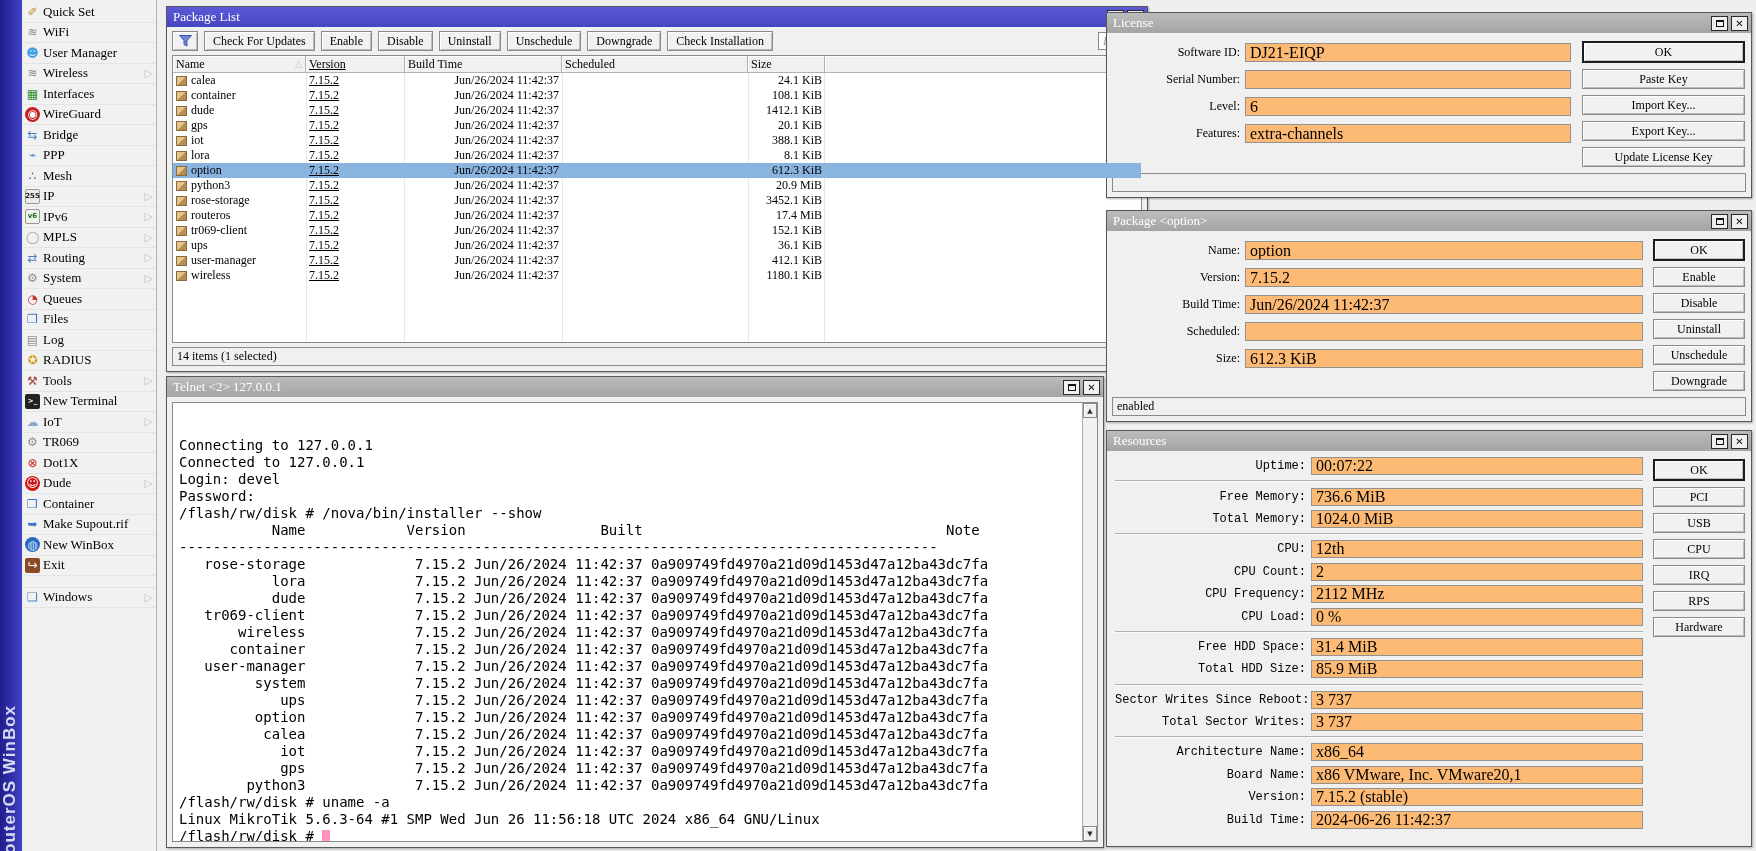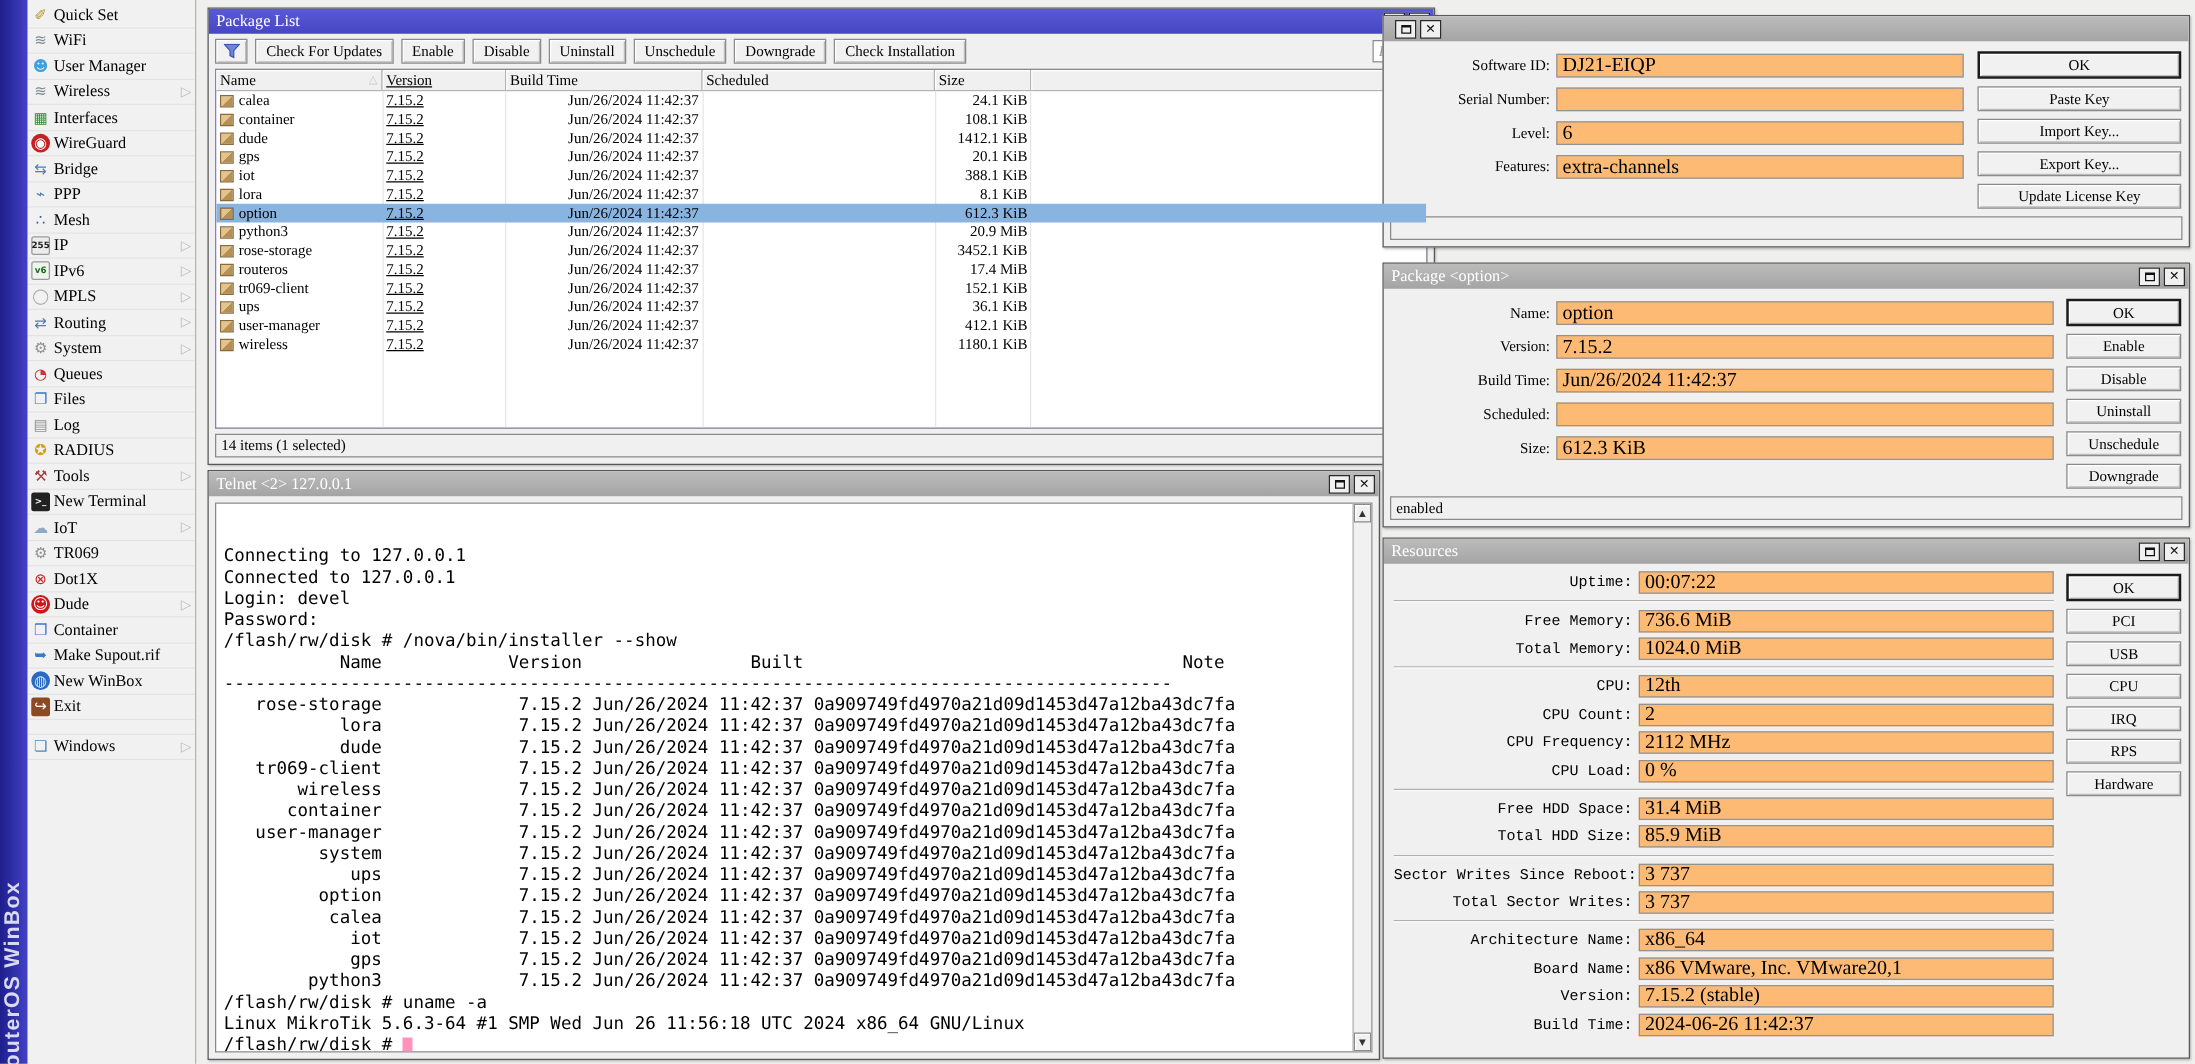--- a/index.html
+++ b/index.html
@@ -36,21 +36,21 @@
     font-family:inherit;font-size:12px;height:20px;padding:0 8px;cursor:default;color:#000;
     display:inline-flex;align-items:center;justify-content:center;white-space:nowrap;}
   .btn.default{border:2px solid #1c1c1c;height:22px;}
   
   .toolbar{height:28px;flex:none;display:flex;align-items:center;gap:6px;padding:0 5px;position:relative;}
   .filter-btn{width:26px;padding:0;}
   .find{position:absolute;right:5px;top:5px;width:44px;height:18px;border:1px solid #8a8a8a;background:#fff;
     font-family:inherit;font-size:12px;font-style:italic;color:#4c1d95;padding:0 4px;}
   .find::placeholder{color:#999;font-style:italic;}
   
-  .tablewrap{margin:0 5px;flex:1;border:1px solid #8a8a8a;background:#c4b5fd;display:flex;flex-direction:column;overflow:hidden;}
+  .tablewrap{margin:0 5px;flex:1;border:1px solid #8a8a8a;background:#d946ef;display:flex;flex-direction:column;overflow:hidden;}
   .thead{display:flex;flex:none;height:17px;background:#f0f0f0;font-size:12px;}
   .th{display:flex;align-items:center;padding:0 3px;border-right:1px solid #b2b2b2;border-bottom:1px solid #b2b2b2;
     box-shadow:inset 1px 1px 0 #fff;overflow:hidden;white-space:nowrap;}
   .th .sort{margin-left:auto;color:#c8c8c8;font-size:9px;font-family:"DejaVu Sans",sans-serif;}
   .col-name{width:133px;flex:none;}
   .col-version{width:99px;flex:none;text-decoration:underline;}
   .col-build{width:157px;flex:none;}
   .col-sched{width:186px;flex:none;}
   .col-size{width:77px;flex:none;}
   .col-fill{flex:1;}
@@ -442,20 +442,21 @@
         </div>
       </div>
   </div>
   <div class="statusbar">
     <span>14 items (1 selected)</span>
   </div>
 </div>
 
 <div class="window" id="license" style="left:1106px;top:12px;width:646px;height:186px;">
   <div class="titlebar inactive">
+    <span class="tb-title">License</span>
     <span class="tb-btn">
         <span class="maxglyph"></span>
       </span>
     <span class="tb-btn">
         <span>✕</span>
       </span>
   </div>
   <div class="fields" id="license-fields">
       <div class="frow">
         <div class="flabel">Software ID:</div>

